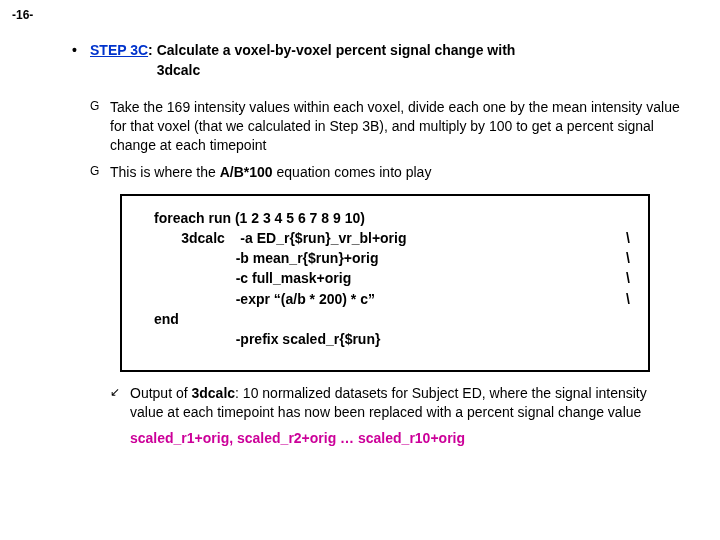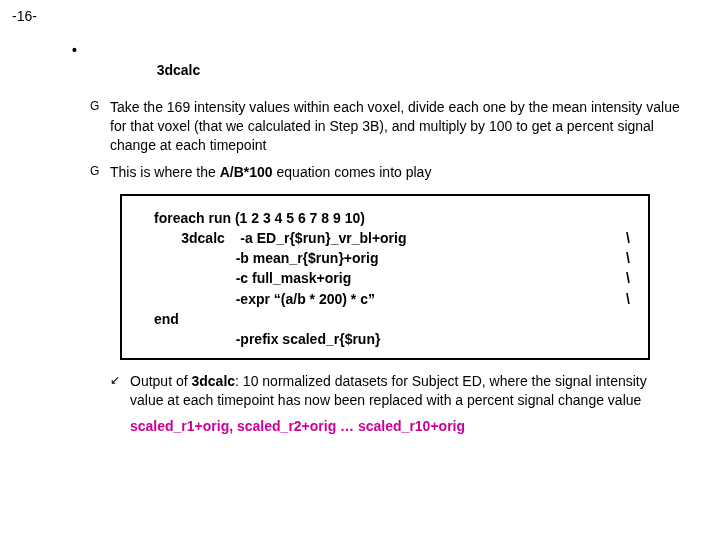--- a/index.html
+++ b/index.html
@@ -9,22 +9,22 @@
     height: 540px;
     background: #fff;
     font-family: Arial, Helvetica, sans-serif;
     color: #000;
     font-size: 14px;
   }
   .page-num {
     position: absolute;
     top: 8px;
     left: 12px;
-    font-size: 14px;
-    font-weight: normal;
+    font-size: 12px;
+    font-weight: bold;
     text-align: center;
   }
   .content {
     margin: 42px 40px 0 72px;
   }
   .step-line {
     display: flex;
     align-items: flex-start;
     font-weight: bold;
     margin-bottom: 4px;
@@ -65,41 +65,44 @@
     flex: none;
     font-size: 12px;
     line-height: 1.4;
   }
   .sub-text { flex: 1; }
   .italic { }
   .bold { font-weight: bold; }
   .codebox {
     border: 2.5px solid #000;
     margin: 12px 30px 12px 48px;
-    padding: 12px 18px 8px 32px;
+    padding: 12px 18px 20px 32px;
     font-family: Arial, Helvetica, sans-serif;
     line-height: 1.45;
   }
   .code-line { display: flex; }
   .code-text { flex: 1; white-space: pre; }
   .cont { width: 14px; text-align: right; }
   .output-list {
     margin-left: 38px;
   }
   .purple { color: #cc0099; font-weight: bold; }
 </style>
 </head>
 <body>
 
 <div class="page-num">-16-</div>
 
 <div class="content">
 
   <div class="step-line">
     <span class="top-bullet">•</span>
+    <span>
+      <span class="step-link">STEP 3C</span><span class="step-sep">: </span><span>Calculate a voxel-by-voxel percent signal change with</span>
+    </span>
   </div>
   <div class="step-indent">
     <span style="visibility:hidden">STEP 3C: </span><span>3dcalc</span>
   </div>
 
   <div class="sub-list">
 
     <div class="sub-item">
       <span class="sub-bullet">G</span>
       <span class="sub-text">

